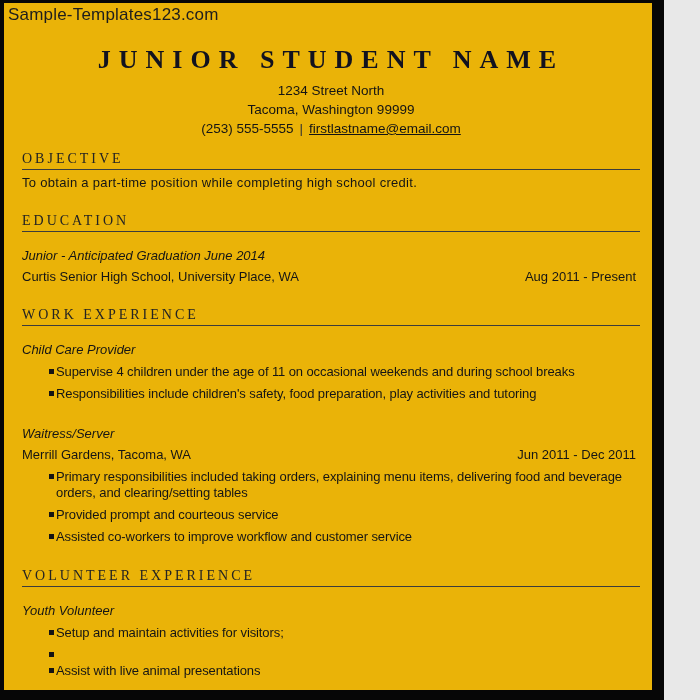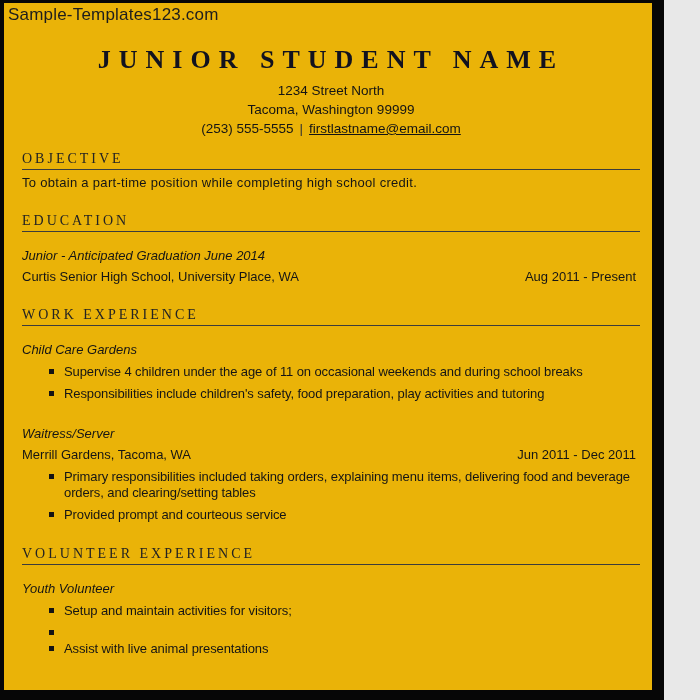--- a/index.html
+++ b/index.html
@@ -50,21 +50,21 @@
   .entry + .entry { margin-top:24px; }
   .entry-role { font-style:italic; font-size:13px; }
   .entry-org-row {
     display:flex; justify-content:space-between;
     font-size:13px; margin-top:6px; padding-right:4px;
   }
   .entry-dates { white-space:nowrap; }
 
   .bullet-list { list-style:none; margin:7px 0 0; padding:0 0 0 27px; }
   .bullet-item {
-    display:flex; gap:10px;
+    display:flex; gap:2px;
     font-size:13px; line-height:16px;
     margin:6px 0; max-width:625px;
   }
   .bullet-square { width:5px; height:5px; background:#141414; margin-top:5px; flex:none; }
   .bullet-text { letter-spacing:-.1px; }
 </style>
 </head>
 <body>
 
 <div class="page">
@@ -91,21 +91,21 @@
             <div class="entry-role">Junior - Anticipated Graduation June 2014</div>
             <div class="entry-org-row">
               <span class="entry-org">Curtis Senior High School, University Place, WA</span>
               <span class="entry-dates">Aug 2011 - Present</span>
             </div>
           </div>
         </section>
         <section class="resume-section">
           <h2 class="section-title">WORK EXPERIENCE</h2>
           <div class="entry">
-            <div class="entry-role">Child Care Gardens</div>
+            <div class="entry-role">Child Care Provider</div>
             <ul class="bullet-list">
               <li class="bullet-item">
                 <span class="bullet-square"></span>
                 <span class="bullet-text">Supervise 4 children under the age of 11 on occasional weekends and during school breaks</span>
               </li>
               <li class="bullet-item">
                 <span class="bullet-square"></span>
                 <span class="bullet-text">Responsibilities include children's safety, food preparation, play activities and tutoring</span>
               </li>
             </ul>
@@ -117,20 +117,24 @@
               <span class="entry-dates">Jun 2011 - Dec 2011</span>
             </div>
             <ul class="bullet-list">
               <li class="bullet-item">
                 <span class="bullet-square"></span>
                 <span class="bullet-text">Primary responsibilities included taking orders, explaining menu items, delivering food and beverage orders, and clearing/setting tables</span>
               </li>
               <li class="bullet-item">
                 <span class="bullet-square"></span>
                 <span class="bullet-text">Provided prompt and courteous service</span>
+              </li>
+              <li class="bullet-item">
+                <span class="bullet-square"></span>
+                <span class="bullet-text">Assisted co-workers to improve workflow and customer service</span>
               </li>
             </ul>
           </div>
         </section>
         <section class="resume-section">
           <h2 class="section-title">VOLUNTEER EXPERIENCE</h2>
           <div class="entry">
             <div class="entry-role">Youth Volunteer</div>
             <ul class="bullet-list">
               <li class="bullet-item">

